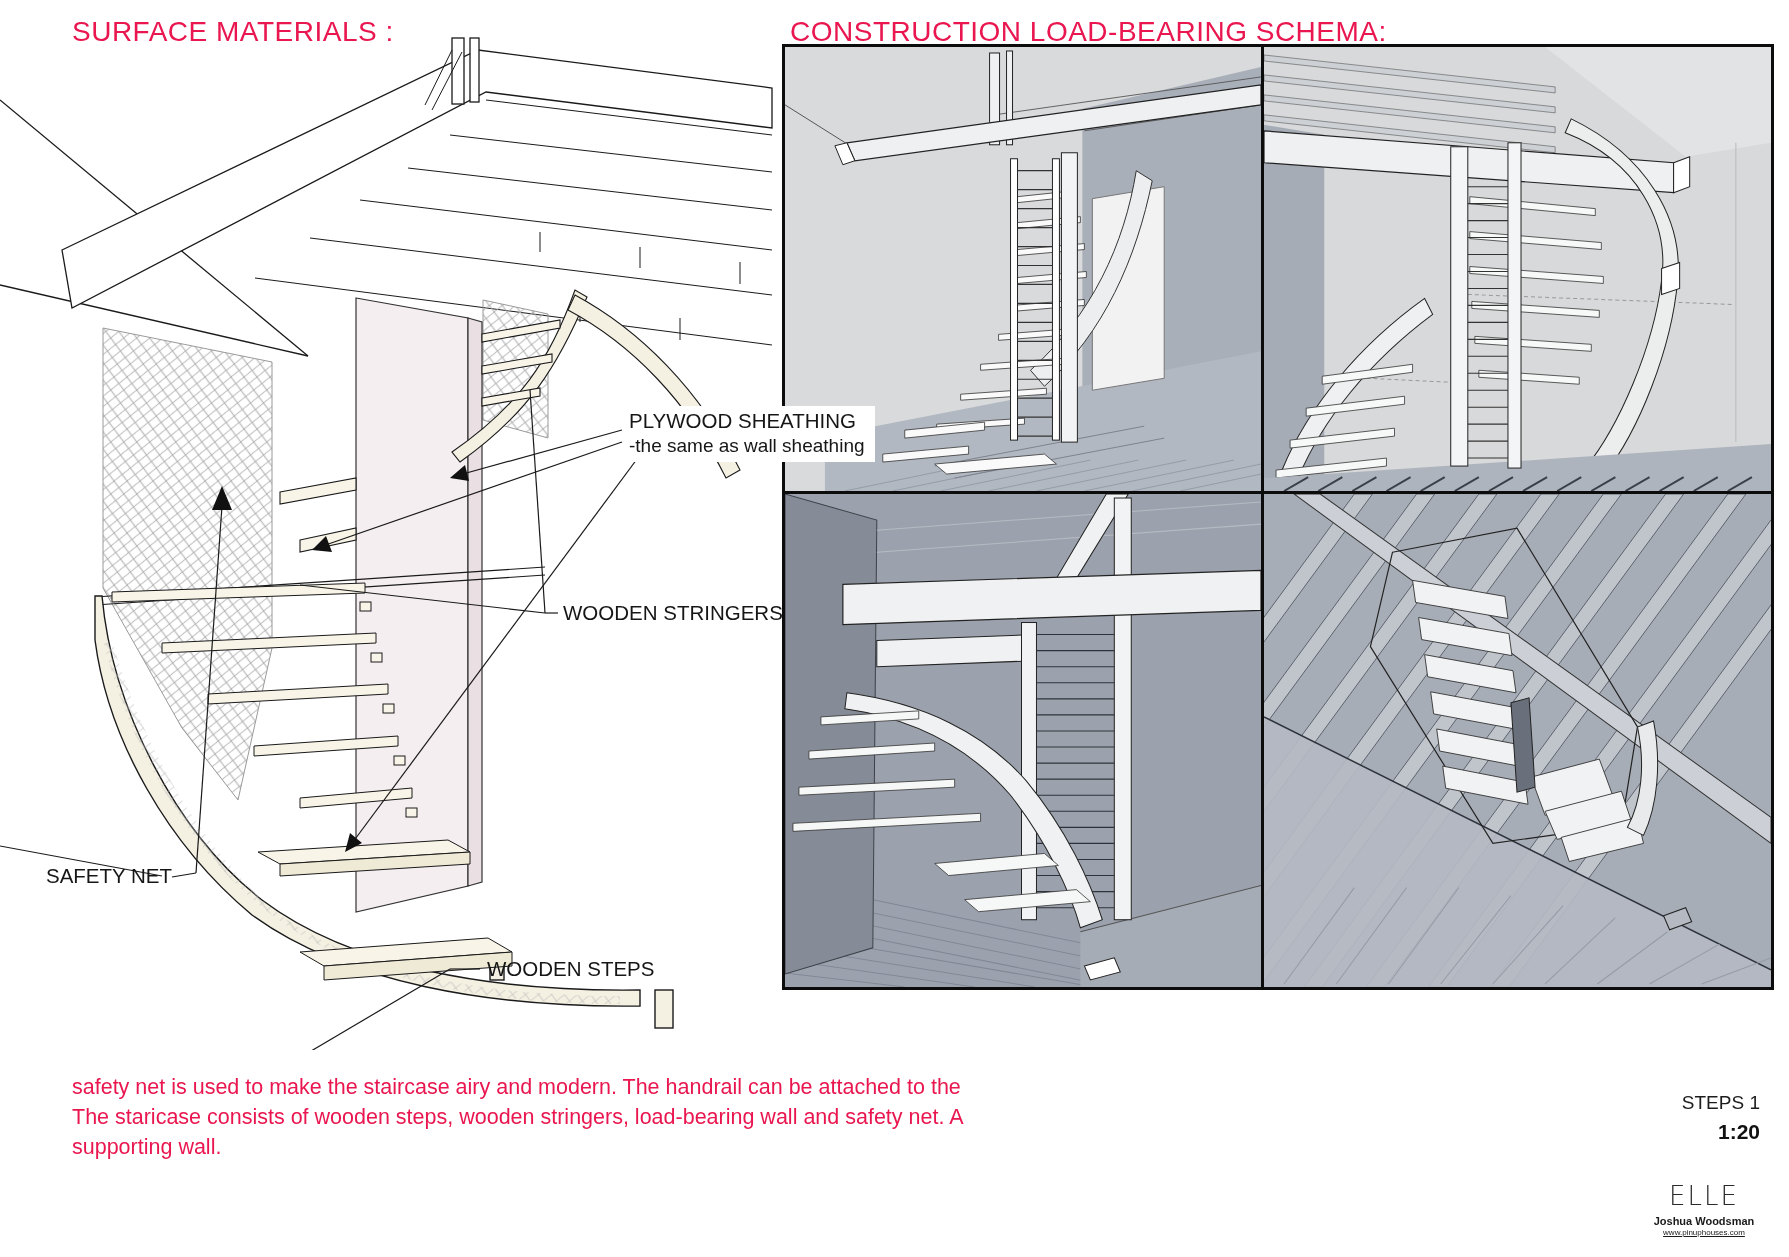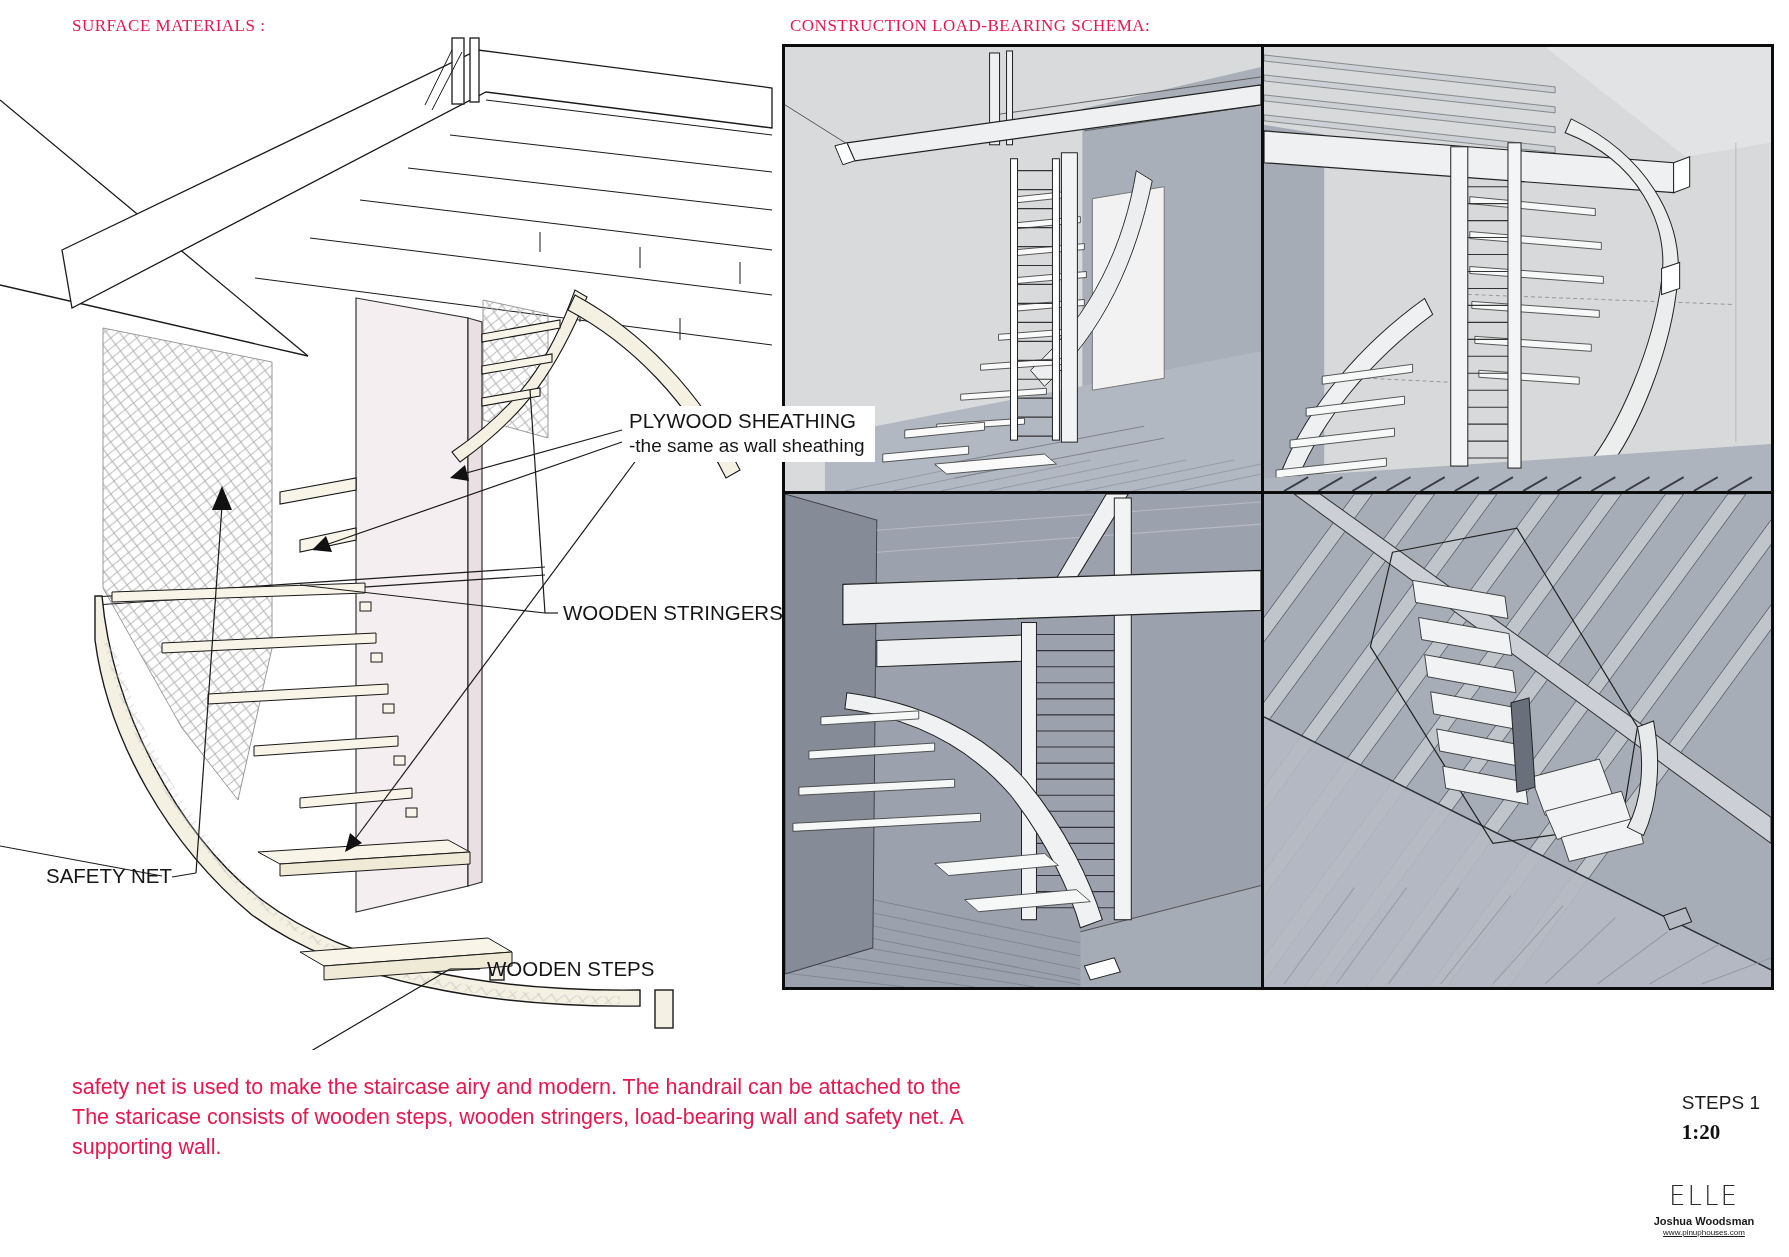--- a/index.html
+++ b/index.html
@@ -1,35 +1,35 @@
 <!DOCTYPE html>
 <html style="--accent: #e9164f; --ink: #161616;"><head>
 <meta charset="utf-8">
 <style>
   :root{ --accent:#e9164f; --ink:#161616; }
   html,body{margin:0;padding:0;background:#ffffff;}
   .sheet{position:relative;width:1789px;height:1257px;background:#fff;overflow:hidden;
          font-family:"Liberation Sans",sans-serif;color:var(--ink);}
-  .big-title{position:absolute;font-size:17px;letter-spacing:.5px;color:var(--accent);white-space:nowrap;font-family:Liberation Serif, serif;}
+  .big-title{position:absolute;font-size:28px;letter-spacing:.5px;color:var(--accent);white-space:nowrap;}
   .ann{position:absolute;font-size:20.5px;color:var(--ink);white-space:nowrap;z-index:5;}
   .ann-box{background:#fff;padding:2px 10px 5px 6px;line-height:1.25;}
   .ann-box .l2{font-size:19px;text-align:right;}
   .drawing{position:absolute;left:0;top:0;z-index:1;}
   .schema{position:absolute;left:782px;top:44px;width:992px;height:946px;z-index:2;
           border:3px solid #0c0c0c;box-sizing:border-box;display:grid;
           grid-template-columns:479px 1fr;grid-template-rows:447px 1fr;background:#fff;}
   .cell{position:relative;overflow:hidden;}
   .cell svg{display:block;width:100%;height:100%;}
   .c1{border-right:3px solid #0c0c0c;border-bottom:3px solid #0c0c0c;}
   .c2{border-bottom:3px solid #0c0c0c;}
   .c3{border-right:3px solid #0c0c0c;}
   .desc{position:absolute;left:72px;top:1072px;color:var(--accent);font-size:21.5px;line-height:30px;z-index:3;}
-  .sheetno{position:absolute;right:29px;top:1092px;text-align:left;z-index:3;}
+  .sheetno{position:absolute;right:29px;top:1092px;text-align:right;z-index:3;}
   .sheetno .name{font-size:19px;color:#1c1c1c;}
-  .sheetno .scale{font-size:21px;font-weight:bold;color:#111;margin-top:6px;font-family:Liberation Serif, serif;}
+  .sheetno .scale{font-size:21px;font-weight:bold;color:#111;margin-top:6px;}
   .brand{position:absolute;left:1648px;top:1181px;width:112px;text-align:center;z-index:3;}
   .brand .logo{font-family:"DejaVu Sans",sans-serif;font-weight:200;font-size:26px;letter-spacing:2px;color:#2b2b2b;}
   .brand .author{font-size:11px;font-weight:bold;color:#1a1a1a;margin-top:4px;}
   .brand .site{font-size:8px;color:#1a1a1a;margin-top:1px;text-decoration:underline;}
 </style>
 </head>
 <body>
 
 <div class="sheet">
 

